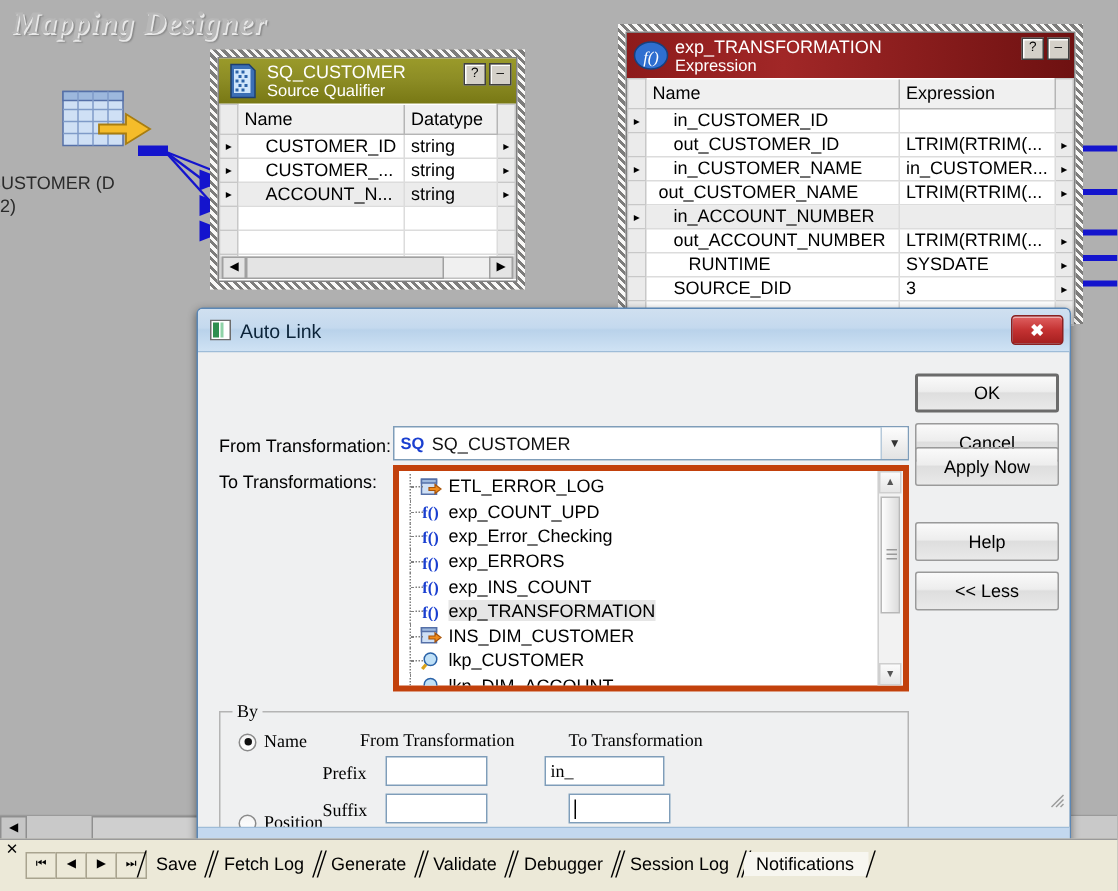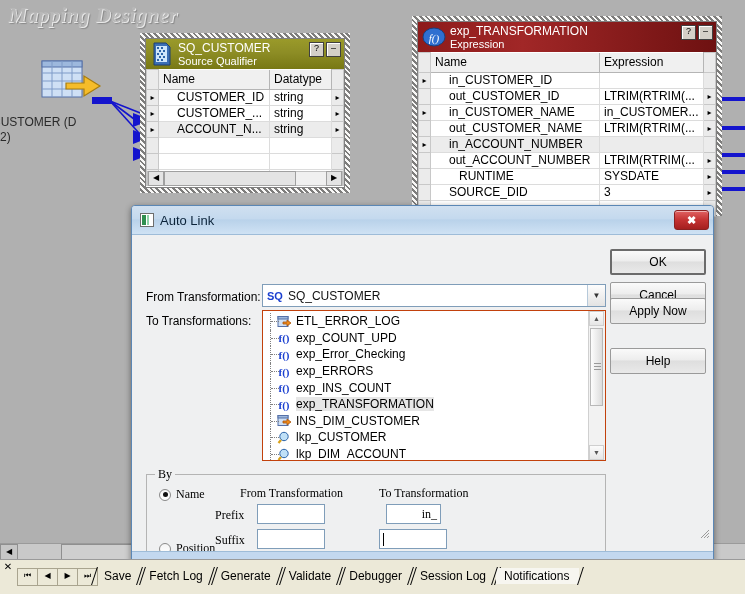--- a/index.html
+++ b/index.html
@@ -133,21 +133,21 @@
   .combo .sqmark{font-weight:bold;color:#1a3fd0;font-size:11px;margin:0 5px 0 4px;}
   .combo .cval{font-size:12px;color:#111;}
   .combo .carrow{
     margin-left:auto;width:17px;height:100%;
     background:linear-gradient(to bottom,#fdfdfd,#e3e3e3);
     border-left:1px solid #b6c9da;display:flex;align-items:center;justify-content:center;
     font-size:8px;color:#333;
   }
 
   .listbox{
-    position:absolute;background:#fff;border:1px solid #c2410c;
+    position:absolute;background:#fff;border:4px solid #c2410c;
     box-sizing:border-box;overflow:hidden;
   }
   .litem{
     display:flex;align-items:center;height:16.6px;padding-left:14px;font-size:12px;color:#000;
     position:relative;white-space:nowrap;
   }
   .litem .tree{
     position:absolute;left:7px;top:0;bottom:0;width:14px;
     border-left:1px dotted #808080;
   }
@@ -404,21 +404,21 @@
               <td class="marker">▸</td>
             </tr>
             <tr>
               <td class="marker">▸</td>
               <td style="padding-left:18px">in_CUSTOMER_NAME</td>
               <td>in_CUSTOMER...</td>
               <td class="marker">▸</td>
             </tr>
             <tr>
               <td class="marker"></td>
-              <td style="padding-left:18px">out_CUSTOMER_NAME</td>
+              <td style="padding-left:8px">out_CUSTOMER_NAME</td>
               <td>LTRIM(RTRIM(...</td>
               <td class="marker">▸</td>
             </tr>
             <tr class="sel">
               <td class="marker">▸</td>
               <td style="padding-left:18px">in_ACCOUNT_NUMBER</td>
               <td></td>
               <td class="marker"></td>
             </tr>
             <tr>
@@ -583,41 +583,42 @@
           <div style="position:absolute;left:3px;top:40px;width:7px;border-top:1px solid #9a9a9a;"></div>
         </div>
         <div class="vsb" style="bottom:0;">▼</div>
       </div>
     </div>
 
     <div class="btn def" style="left:478px;top:15px;">OK</div>
     <div class="btn" style="left:478px;top:48px;">Cancel</div>
     <div class="btn" style="left:478px;top:64px;">Apply Now</div>
     <div class="btn" style="left:478px;top:114px;">Help</div>
+    <div class="btn" style="left:478px;top:147px;">&lt;&lt; Less</div>
 
     <div class="group" style="left:14px;top:240px;width:460px;height:92px;font-family:Liberation Serif, serif;">
       <span class="gtitle">By</span>
 
       <div class="radio on" style="left:12px;top:12px;">
         <span class="rk"></span>
         <span>Name</span>
       </div>
       <div class="radio" style="left:12px;top:66px;">
         <span class="rk"></span>
         <span>Position</span>
       </div>
 
       <div class="lbl" style="position:absolute;left:93px;top:11px;">From Transformation</div>
       <div class="lbl" style="position:absolute;left:232px;top:11px;">To Transformation</div>
 
       <div class="lbl" style="position:absolute;left:68px;top:33px;">Prefix</div>
       <div class="tf" style="left:110px;top:29px;width:68px;">
         <span></span>
       </div>
-      <div class="tf" style="left:239px;top:29px;width:55px;justify-content:flex-end;">
+      <div class="tf" style="left:216px;top:29px;width:80px;">
         <span>in_</span>
       </div>
 
       <div class="lbl" style="position:absolute;left:68px;top:58px;">Suffix</div>
       <div class="tf" style="left:110px;top:54px;width:68px;">
         <span></span>
       </div>
       <div class="tf" style="left:232px;top:54px;width:68px;">
         <span></span>
         <span class="caret"></span>

